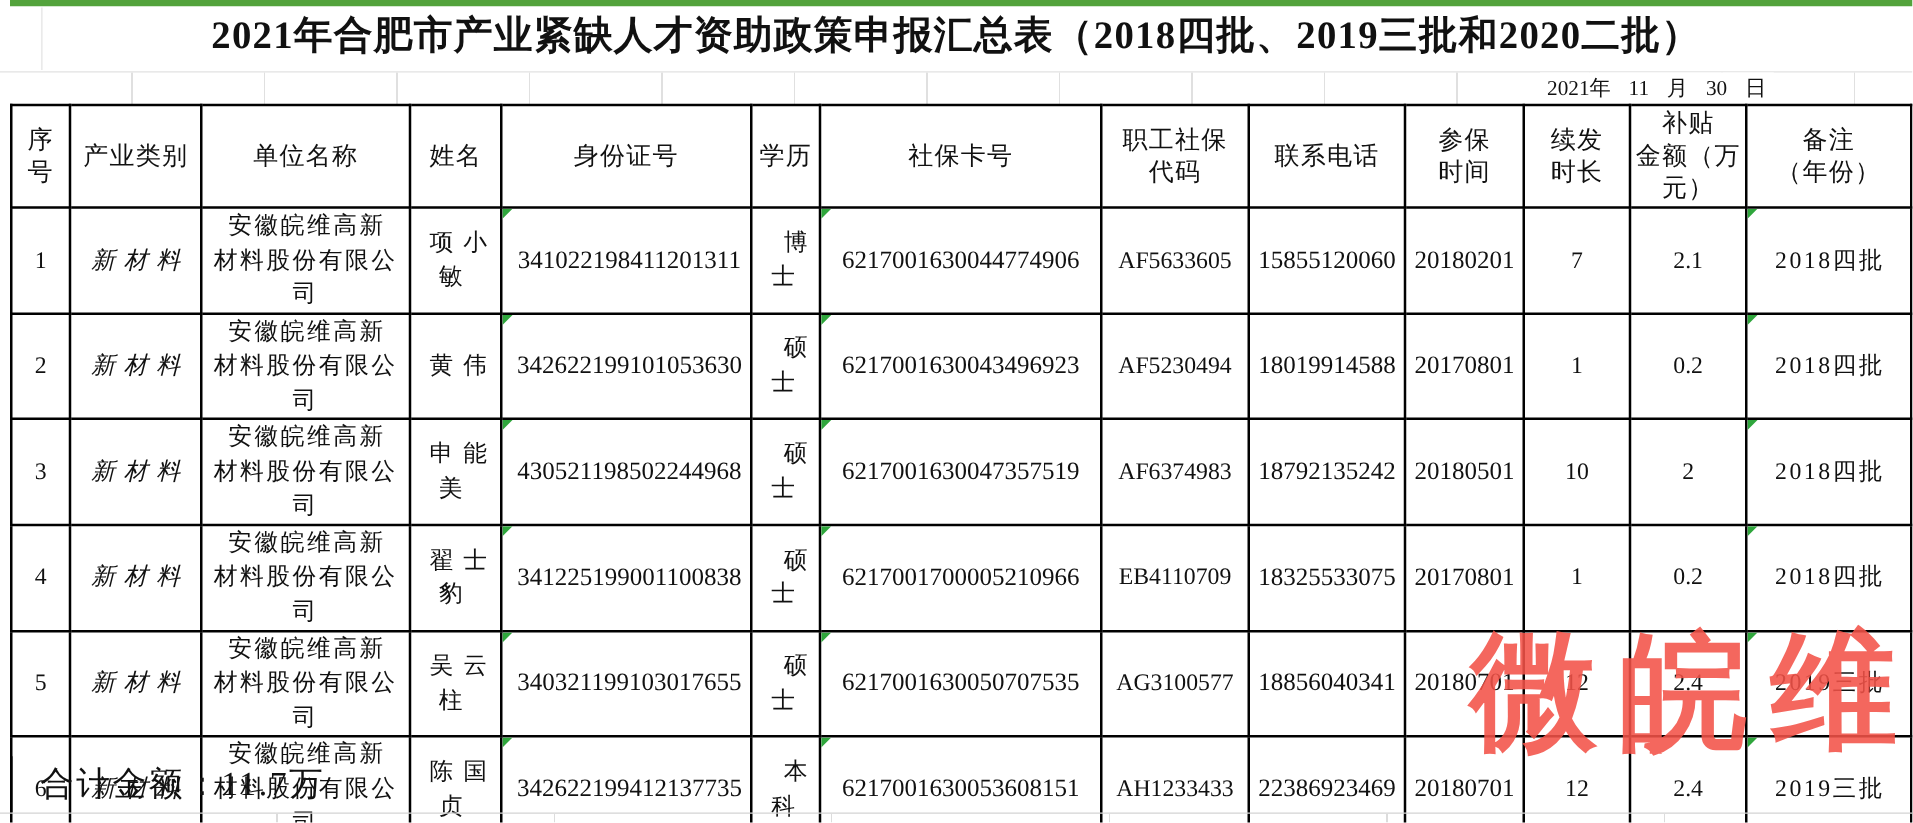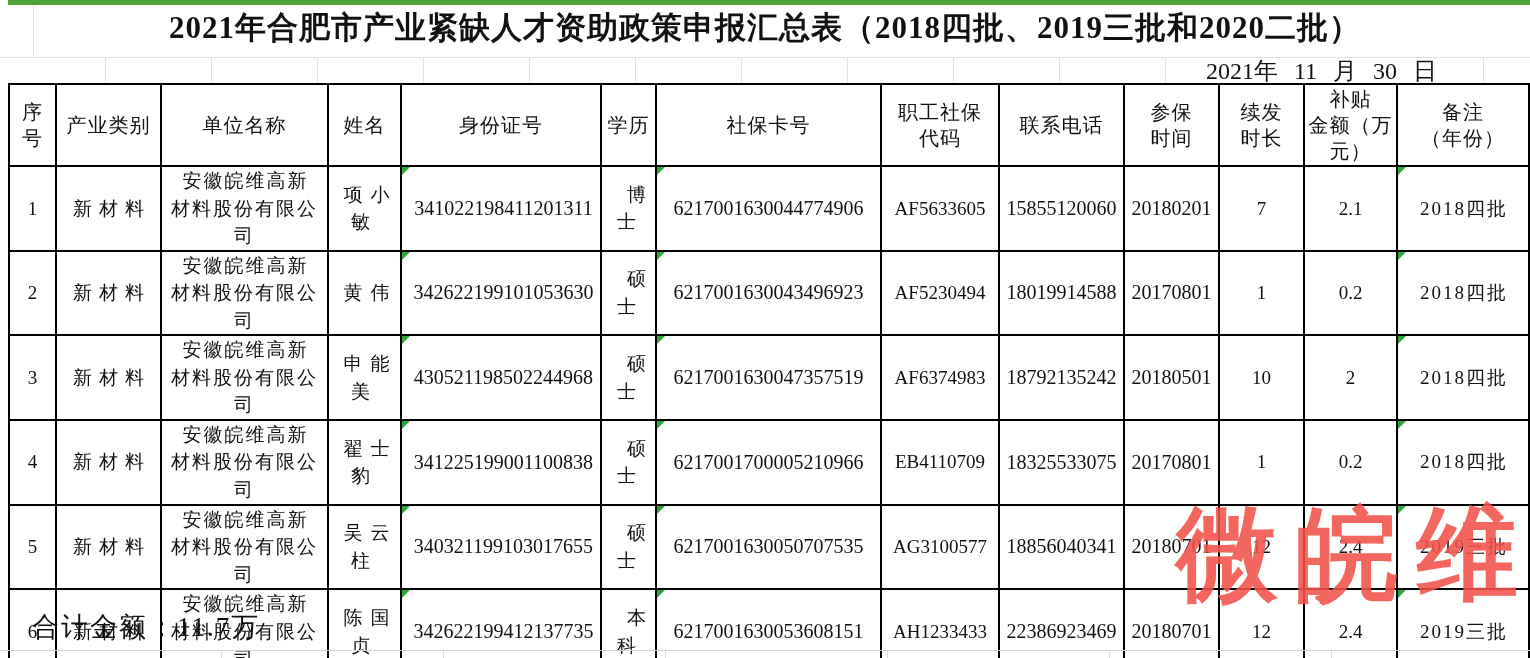--- a/index.html
+++ b/index.html
@@ -15,42 +15,42 @@
     text-align:center;font-size:31px;font-weight:bold;letter-spacing:1px;
   }
   .title-gridline{position:absolute;top:6px;left:33px;width:1px;height:50px;background:#e4e4e4;}
   .date-band{
     position:absolute;top:57px;left:0;right:0;height:26px;
     border-top:1px solid #e2e2e2;
     background:repeating-linear-gradient(90deg,transparent 0 105px,#e0e0e0 105px 106px);
     text-align:right;
   }
   .date-band .date{
-    display:inline-block;margin-right:87px;font-size:24px;word-spacing:10px;line-height:26px;
+    display:inline-block;margin-right:111px;font-size:17px;word-spacing:10px;line-height:26px;
     background:#fff;padding:0 6px;
   }
   table.summary{
     position:absolute;top:83px;left:8px;width:1520px;
     border-collapse:collapse;table-layout:fixed;
   }
   table.summary th,table.summary td{
     border:2px solid #000;
     text-align:center;vertical-align:middle;
     white-space:pre-line;
     padding:0;position:relative;
     overflow:hidden;
   }
   table.summary th{height:80px;font-size:20px;font-weight:normal;line-height:1.3;letter-spacing:1px;}
   table.summary td{height:63px;font-size:19px;line-height:1.45;}
   
   .c-index{width:47px}.c-industry{width:105px}.c-unit{width:167px}.c-name{width:73px}
   .c-id{width:200px}.c-edu{width:55px}.c-card{width:225px}.c-code{width:118px}
   .c-phone{width:125px}.c-insured{width:95px}.c-renewal{width:85px}.c-subsidy{width:93px}.c-remark{width:132px}
   
-  td.col-industry span.val{letter-spacing:7px;margin-left:7px;}
+  td.col-industry span.val{letter-spacing:7px;margin-left:7px;font-style:italic;}
   td.col-name span.val{letter-spacing:8px;margin-left:12px;}
   td.col-unit span.val{letter-spacing:2px;margin-left:2px;}
   td.col-education span.val{letter-spacing:4px;margin-left:20px;}
   td.col-remark span.val{letter-spacing:2px;margin-left:2px;}
   td.col-id_number{text-align:left;margin-left:47px;}
   td.col-id_number span.val{padding-left:5px;font-size:20px;}
   td.col-card_number span.val,td.col-phone span.val,td.col-insured_date span.val{font-size:20px;}
   th.col-index{letter-spacing:0;}
   
   .flag{

